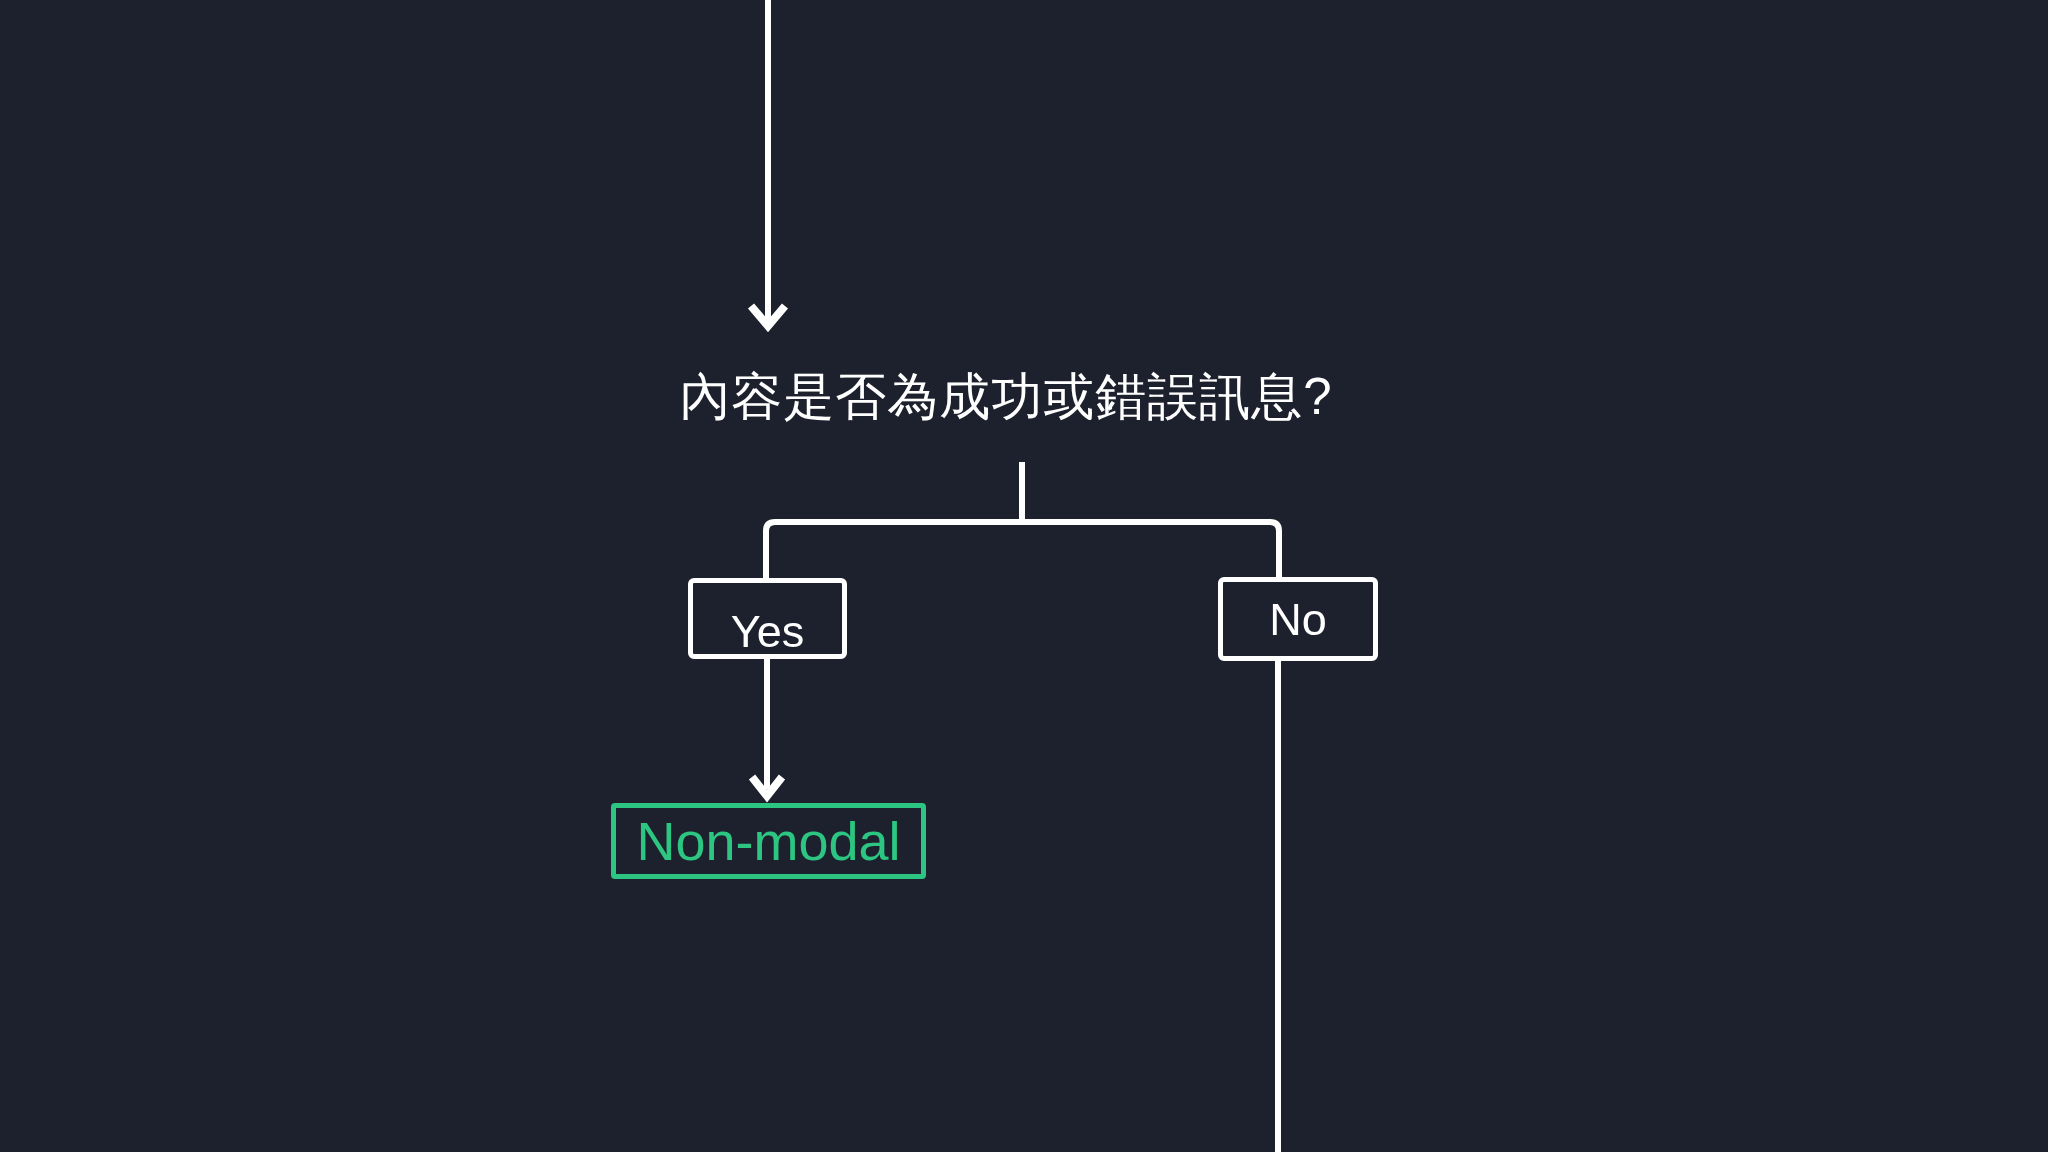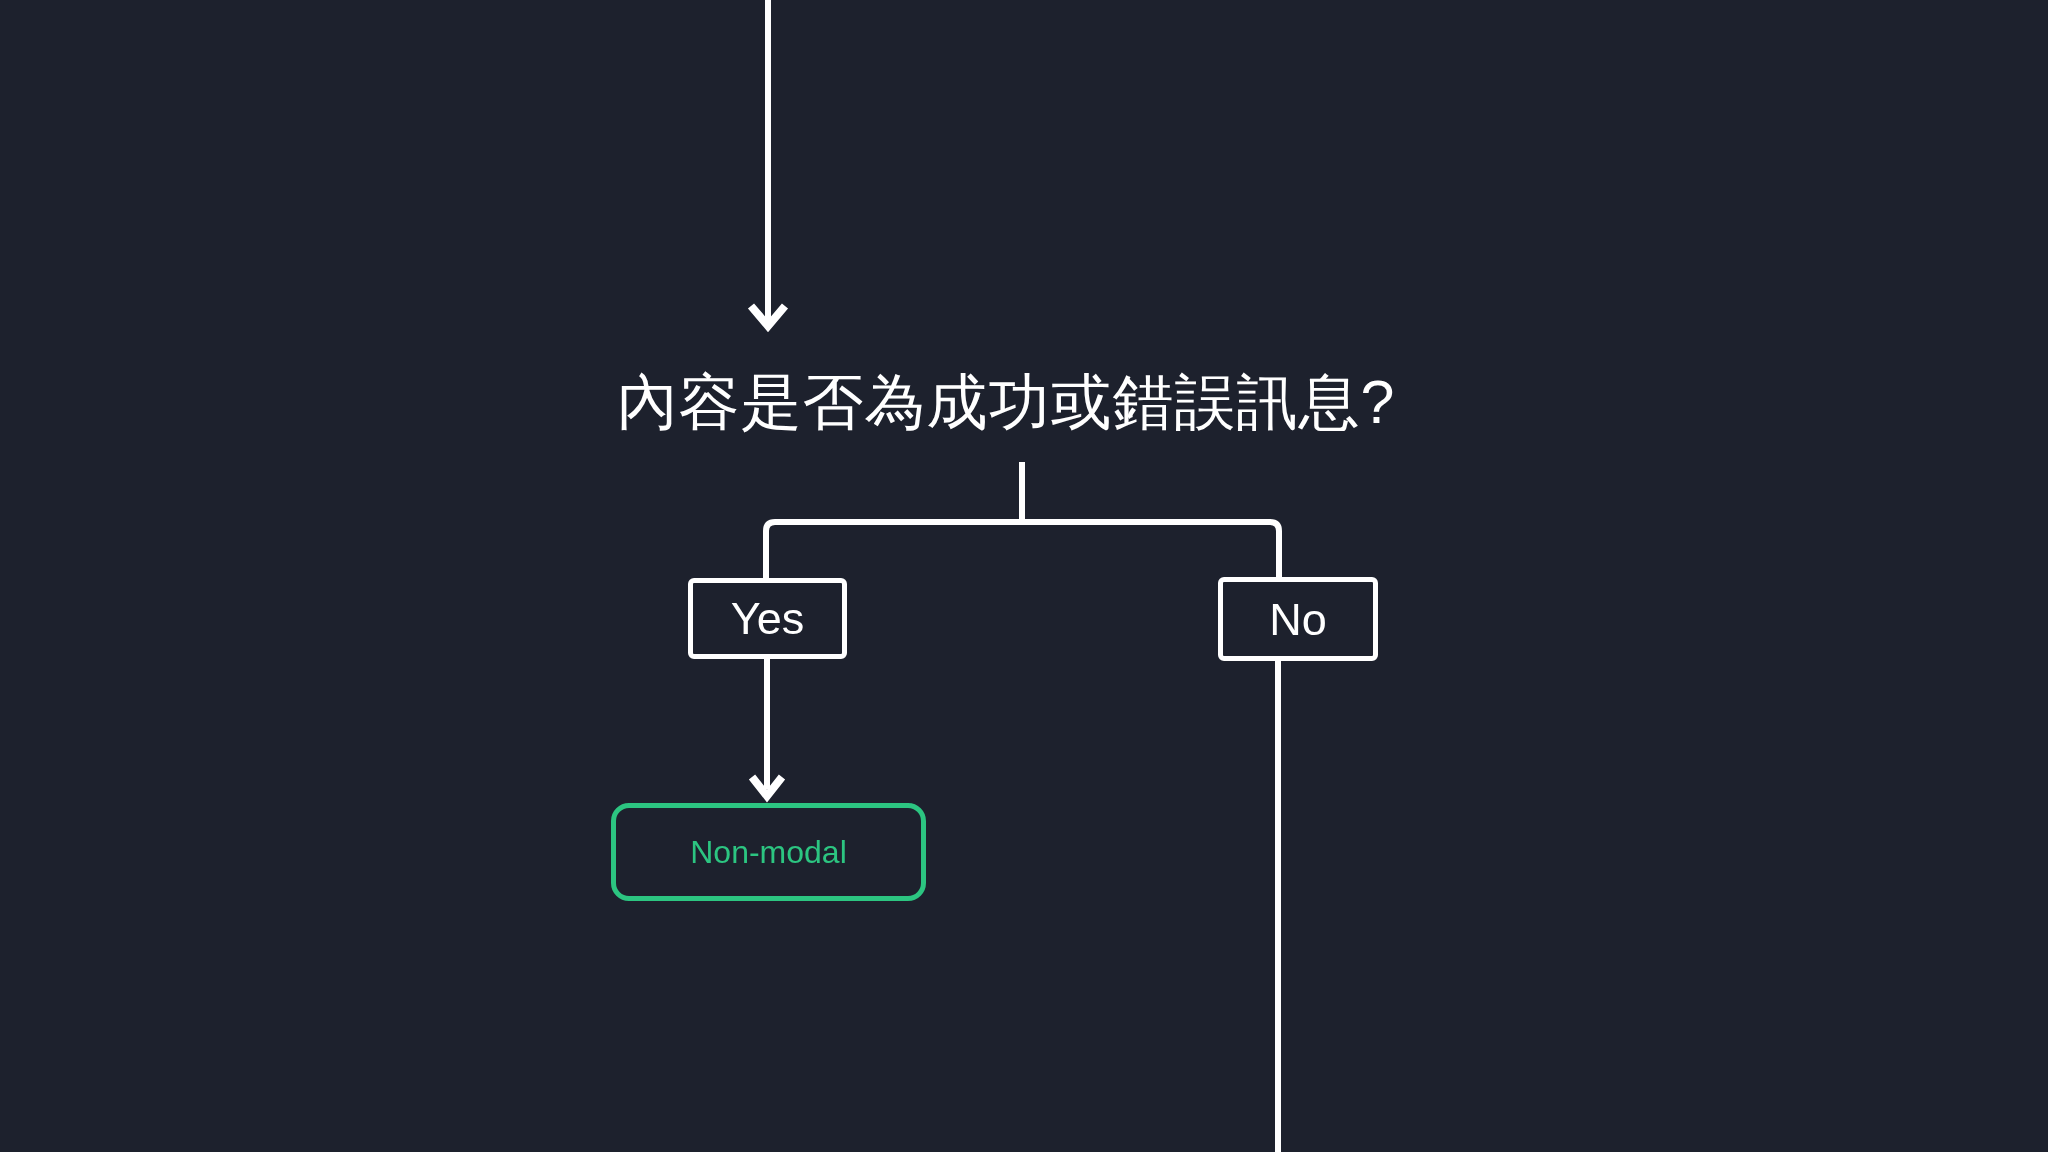--- a/index.html
+++ b/index.html
@@ -30,21 +30,21 @@
   .wires polyline.arrowhead {
     stroke-width: 8;
     stroke-linejoin: miter;
     stroke-linecap: butt;
   }
   .question {
     position: absolute;
     left: 1006px;
     top: 370px;
     transform: translateX(-50%);
-    font-size: 61px;
+    font-size: 51px;
     line-height: 1.05;
     color: var(--line, #ffffff);
     white-space: nowrap;
     letter-spacing: 1px;
   }
   .node {
     position: absolute;
     box-sizing: border-box;
     display: flex;
     align-items: center;
@@ -57,37 +57,38 @@
   .node span {
     line-height: 1;
     white-space: nowrap;
   }
   .node.yes {
     left: 688px;
     top: 578px;
     width: 159px;
     height: 81px;
     font-size: 45px;
+    align-items: flex-end;
   }
   .node.no {
     left: 1199px;
     top: 577px;
     width: 160px;
     height: 84px;
     font-size: 45px;
     margin-left: 19px;
   }
   .node.outcome {
     left: 611px;
     top: 803px;
     width: 315px;
-    height: 98px;
-    font-size: 32px;
+    height: 76px;
+    font-size: 54px;
     border-color: var(--accent, #2cc581);
-    border-radius: 18px;
+    border-radius: 4px;
     color: var(--accent, #2cc581);
   }
 </style>
 </head>
 <body>
 
 <div class="canvas">
 
   <svg class="wires" viewBox="0 0 2048 1152" xmlns="http://www.w3.org/2000/svg">
 

